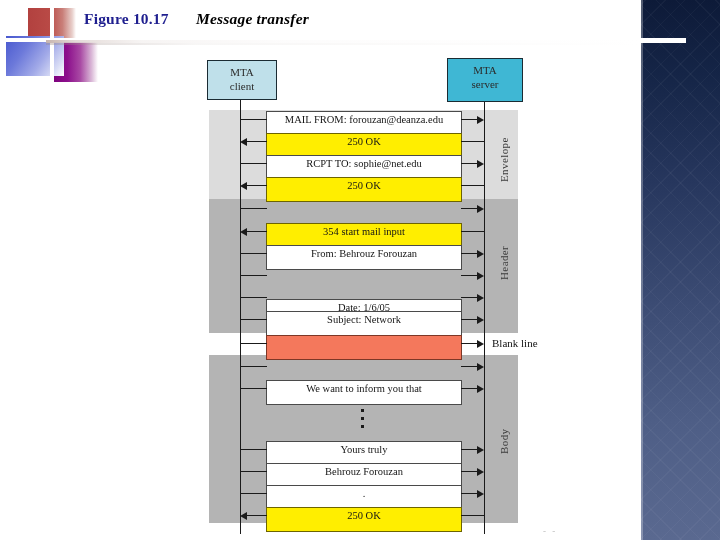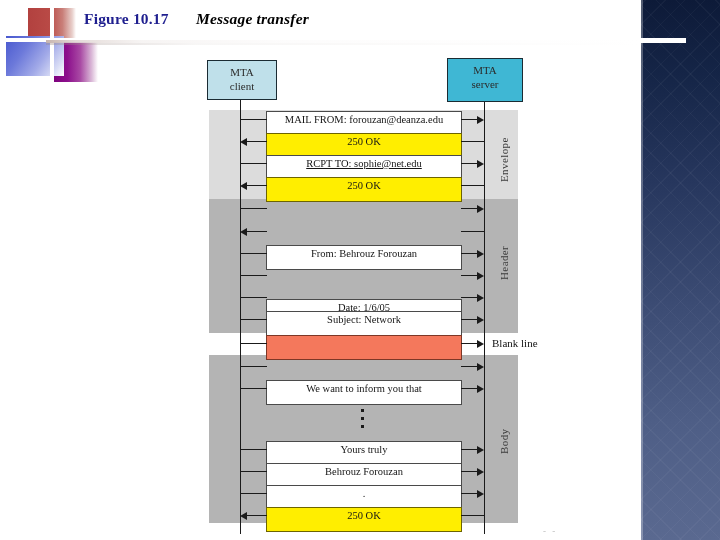--- a/index.html
+++ b/index.html
@@ -300,34 +300,35 @@
     <div class="msg" style="top:111px;">MAIL FROM: forouzan@deanza.edu</div>
     <div class="conn" style="left:240px;top:119px;width:27px;"></div>
     <div class="conn" style="left:461px;top:119px;width:16px;"></div>
     <div class="arrow-r" style="left:477px;top:116px;"></div>
 
     <div class="msg yellow" style="top:133px;">250 OK</div>
     <div class="conn" style="left:247px;top:141px;width:20px;"></div>
     <div class="arrow-l" style="left:240px;top:138px;"></div>
     <div class="conn" style="left:461px;top:141px;width:24px;"></div>
 
-    <div class="msg" style="top:155px;text-decoration:underline;">RCPT TO: sophie@net.edu</div>
+    <div class="msg" style="top:155px;">RCPT TO: sophie@net.edu</div>
     <div class="conn" style="left:240px;top:163px;width:27px;"></div>
     <div class="conn" style="left:461px;top:163px;width:16px;"></div>
     <div class="arrow-r" style="left:477px;top:160px;"></div>
 
     <div class="msg yellow" style="top:177px;">250 OK</div>
     <div class="conn" style="left:247px;top:185px;width:20px;"></div>
     <div class="arrow-l" style="left:240px;top:182px;"></div>
     <div class="conn" style="left:461px;top:185px;width:24px;"></div>
 
     <div class="conn" style="left:240px;top:208px;width:27px;"></div>
     <div class="conn" style="left:461px;top:208px;width:16px;"></div>
     <div class="arrow-r" style="left:477px;top:205px;"></div>
 
+    <div class="msg yellow" style="top:223px;">354 start mail input</div>
     <div class="conn" style="left:247px;top:231px;width:20px;"></div>
     <div class="arrow-l" style="left:240px;top:228px;"></div>
     <div class="conn" style="left:461px;top:231px;width:24px;"></div>
 
     <div class="msg" style="top:245px;">From: Behrouz Forouzan</div>
     <div class="conn" style="left:240px;top:253px;width:27px;"></div>
     <div class="conn" style="left:461px;top:253px;width:16px;"></div>
     <div class="arrow-r" style="left:477px;top:250px;"></div>
 
     <div class="conn" style="left:240px;top:275px;width:27px;"></div>

